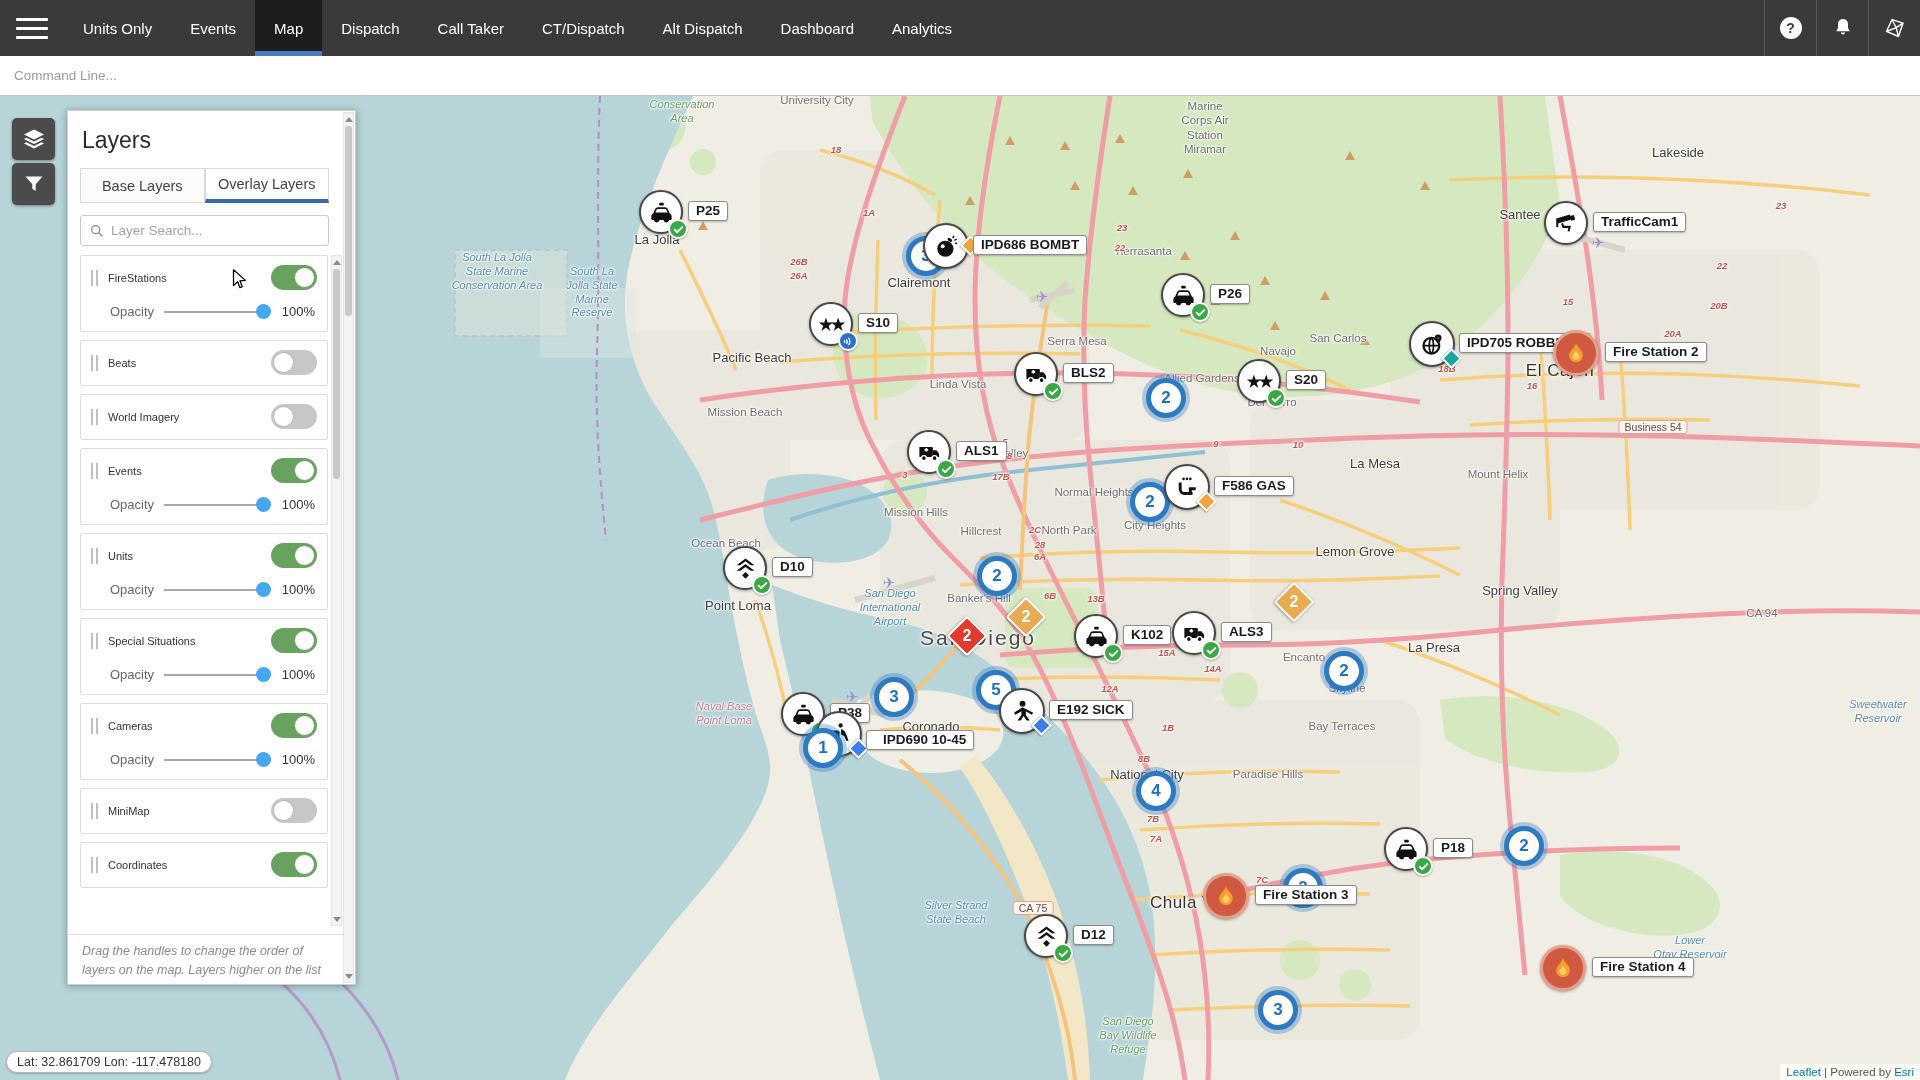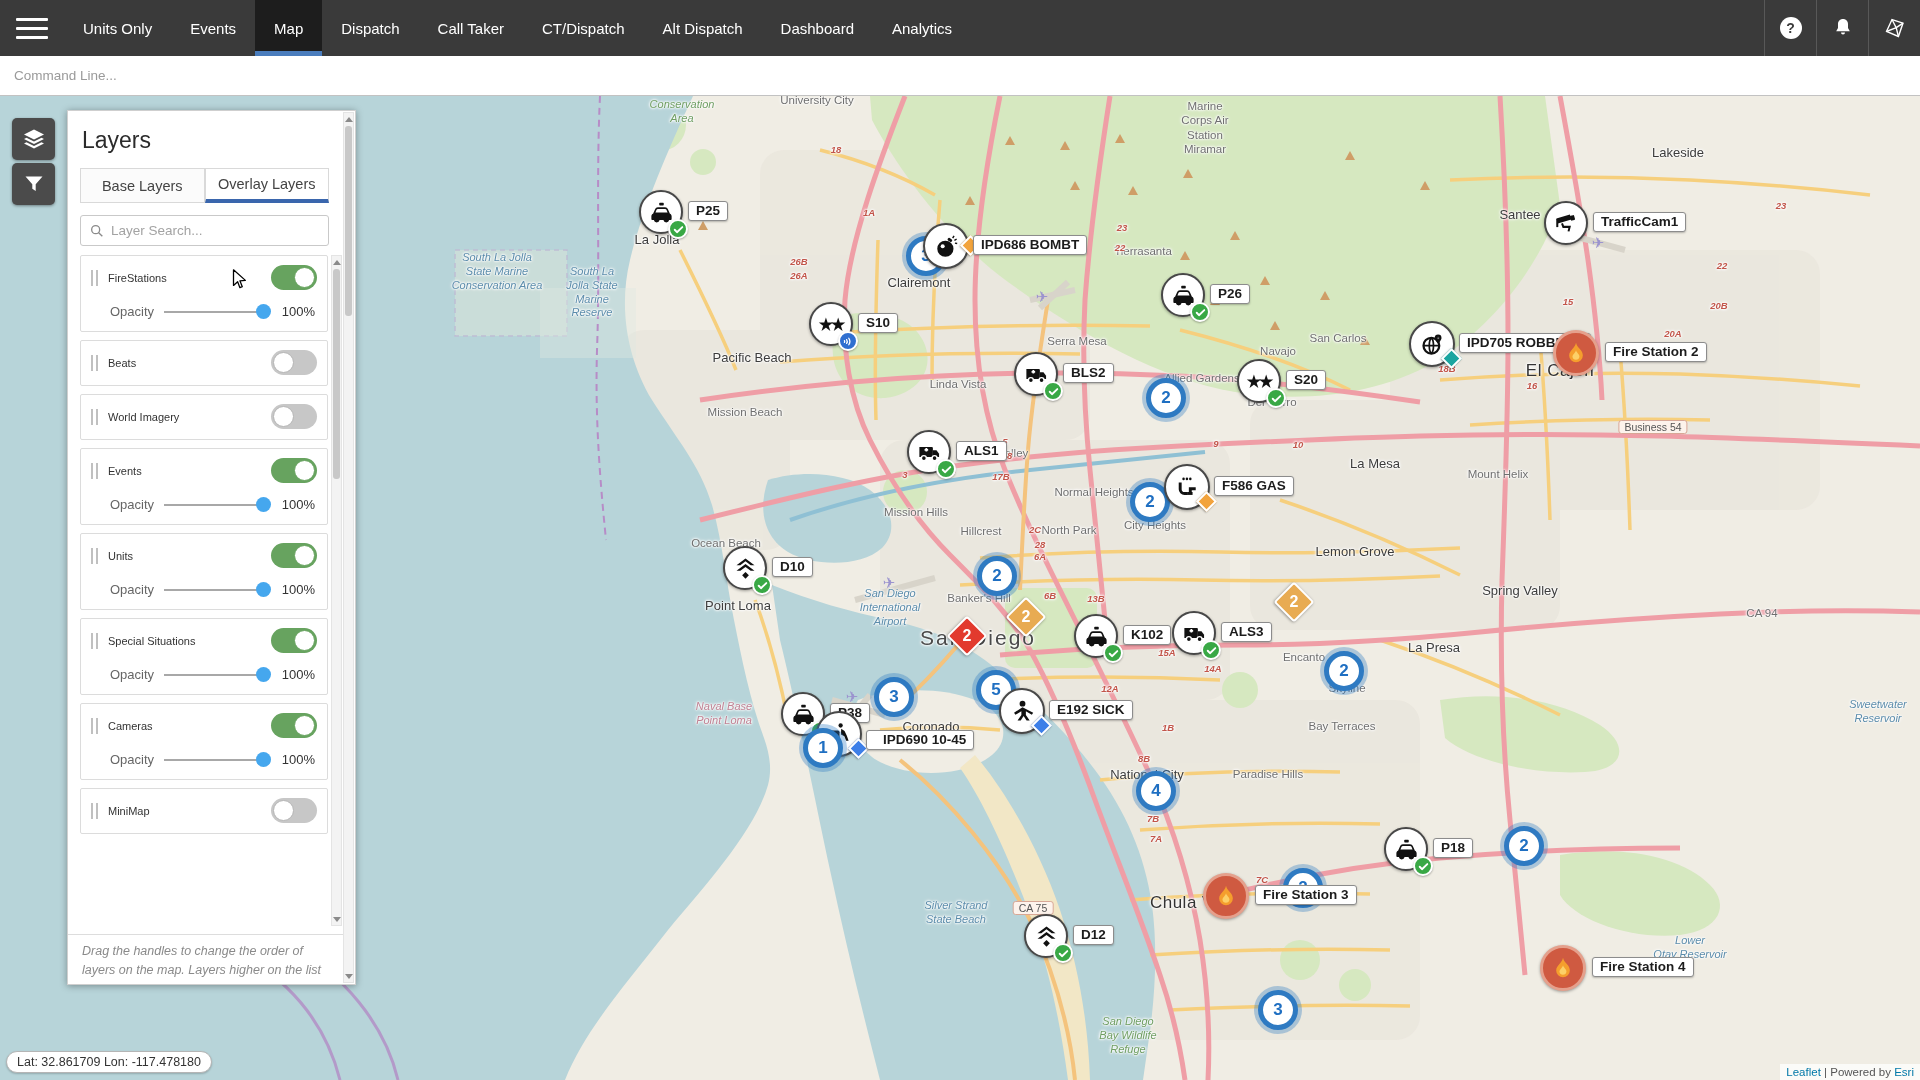--- a/index.html
+++ b/index.html
@@ -867,20 +867,29 @@
         </div>
         <div class="lrow">
           <div class="lhead">
             <span class="grip"></span>
             <span class="lname">MiniMap</span>
             <span class="tog">
               <span class="knob"></span>
             </span>
           </div>
         </div>
+        <div class="lrow">
+          <div class="lhead">
+            <span class="grip"></span>
+            <span class="lname">Coordinates</span>
+            <span class="tog on">
+              <span class="knob"></span>
+            </span>
+          </div>
+        </div>
       </div>
     <div class="sb sb-inner">
       <div class="arr up"></div>
         <div class="thumb"></div>
         <div class="arr dn"></div>
     </div>
   </div>
   <div class="pfoot">Drag the handles to change the order of layers on the map. Layers higher on the list will appear</div>
   <div class="sb sb-outer">
     <div class="arr up"></div>

